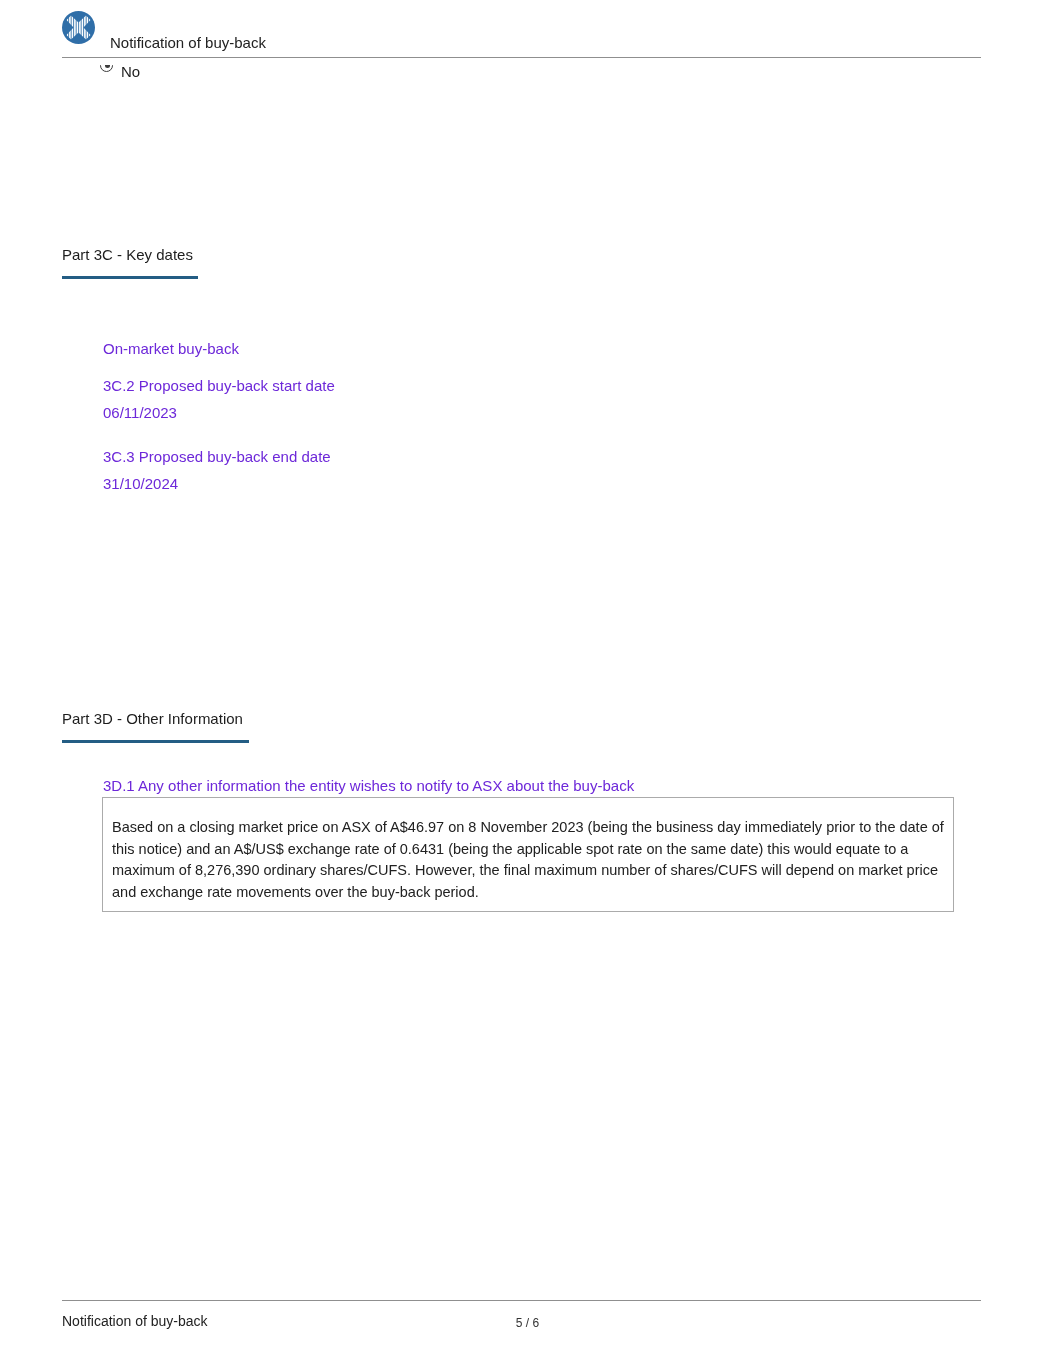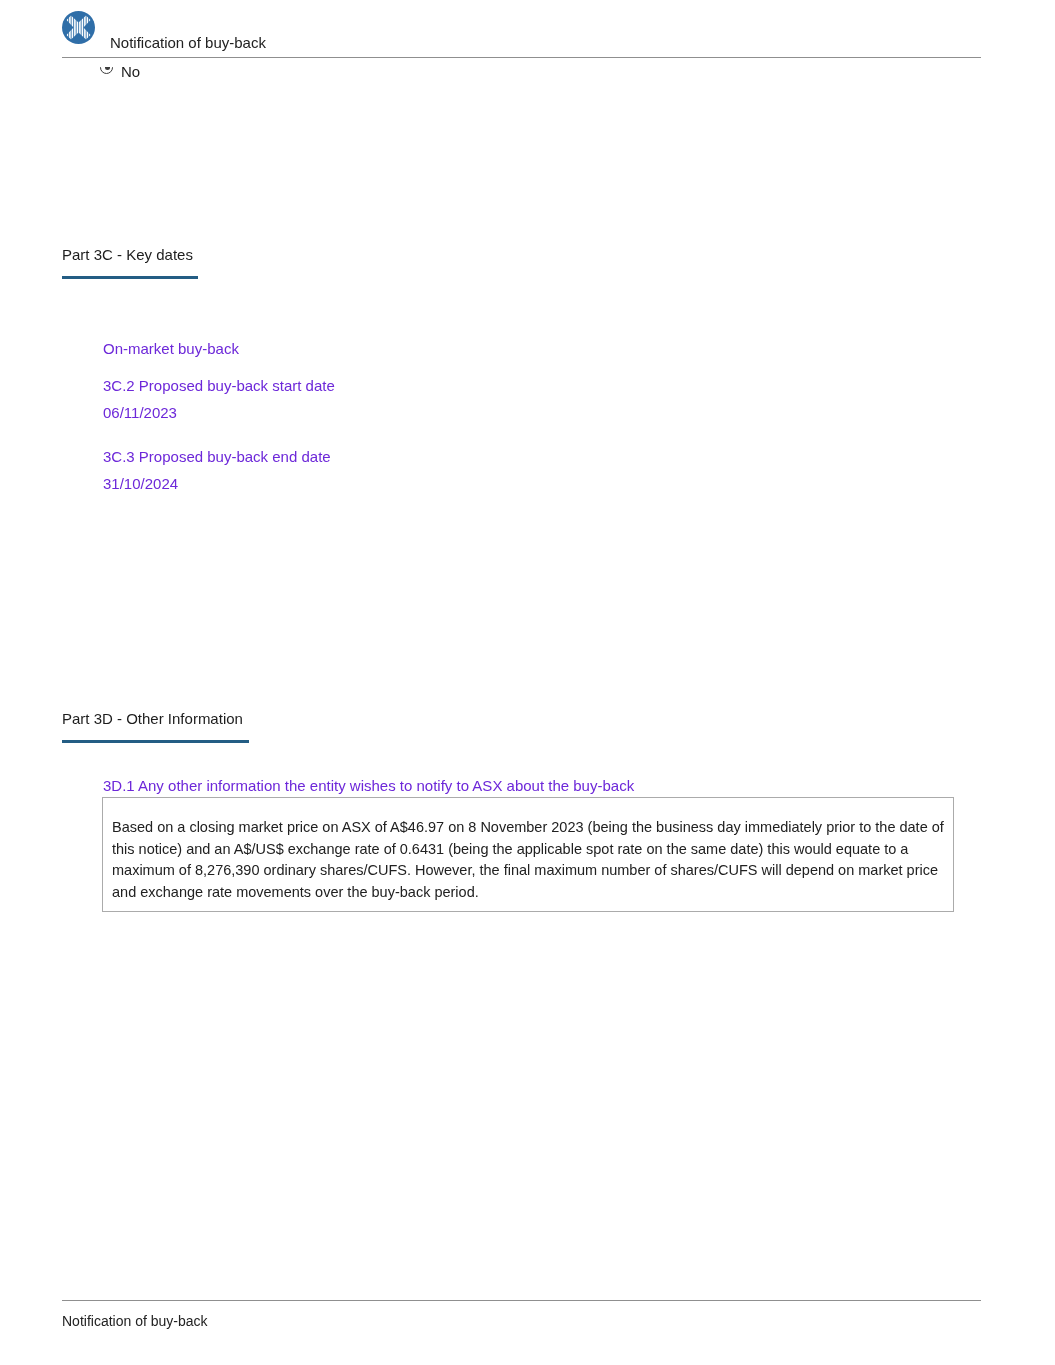--- a/index.html
+++ b/index.html
@@ -12,21 +12,21 @@
     color:#1d1d1d;
     overflow:hidden;
   }
 
   
   .hdr-logo { position:absolute; left:62px; top:11px; width:33px; height:33px; }
   .hdr-title { position:absolute; left:110px; top:34px; font-size:15px; color:#222; }
   .hdr-rule { position:absolute; left:62px; top:57px; width:923px; height:1px; background:#8f8f8f; }
 
   
-  .radio-row { position:absolute; left:100px; top:63px; display:flex; align-items:center; }
+  .radio-row { position:absolute; left:100px; top:63px; display:flex; align-items:flex-start; }
   .radio-clip { position:relative; width:15px; height:12px; overflow:hidden; margin-top:2px; }
   .radio-outer { position:absolute; left:0px; top:-6px; width:13px; height:13px;
                  border:1.6px solid #3c3c3c; border-radius:50%; background:#fff; }
   .radio-dot { position:absolute; left:4.5px; top:-2px; width:5px; height:5px;
                background:#3c3c3c; border-radius:50%; }
   .radio-label { font-size:15px; margin-left:6px; }
 
   
   .sec-title { position:absolute; left:62px; font-size:15px; color:#1d1d1d; }
   .sec-underline { position:absolute; left:62px; height:3px; background:#235d84; }
@@ -94,14 +94,15 @@
 
   <div class="sec-title" style="top:710px;">Part 3D - Other Information</div>
   <div class="sec-underline" style="top:740px; width:187px;"></div>
 
   <div class="body-text" style="top:777px;">3D.1 Any other information the entity wishes to notify to ASX about the buy-back</div>
 
   <div class="answer-box">Based on a closing market price on ASX of A$46.97 on 8 November 2023 (being the business day immediately prior to the date of this notice) and an A$/US$ exchange rate of 0.6431 (being the applicable spot rate on the same date) this would equate to a maximum of 8,276,390 ordinary shares/CUFS. However, the final maximum number of shares/CUFS will depend on market price and exchange rate movements over the buy-back period.</div>
 
   <div class="ftr-rule"></div>
   <div class="ftr-title">Notification of buy-back</div>
+  <div class="ftr-page">5 / 6</div>
 
 </div>
 
 </body></html>

